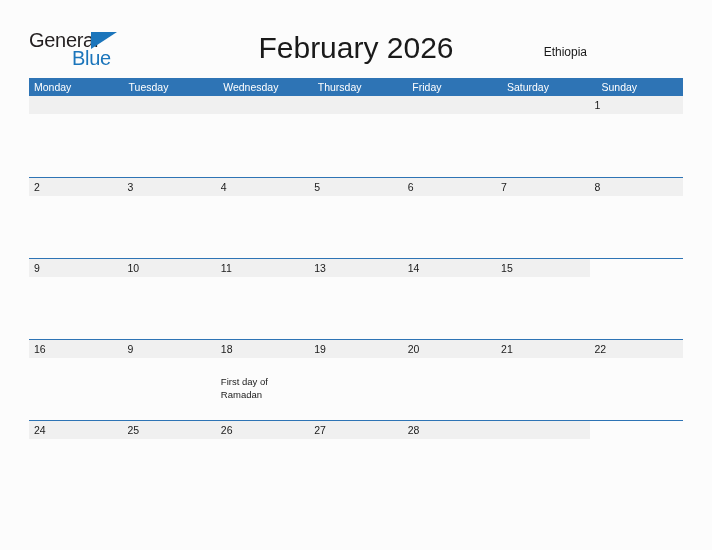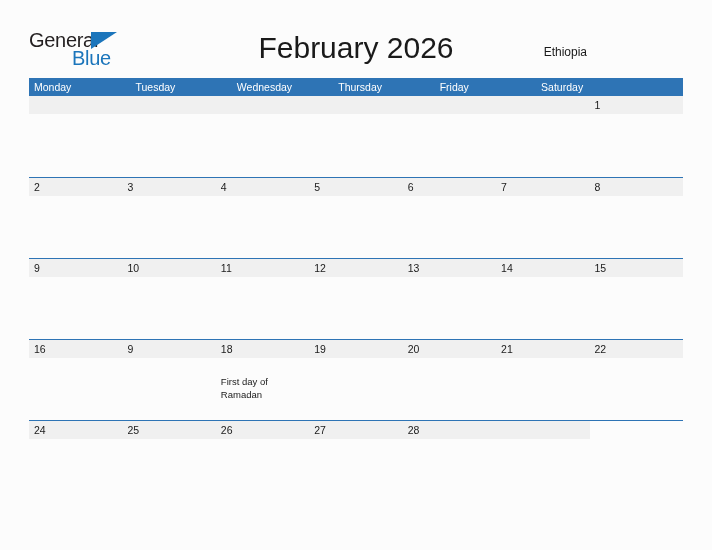--- a/index.html
+++ b/index.html
@@ -173,20 +173,21 @@
 
   <div class="calendar">
 
     <div class="weekday-row">
       <div class="weekday-cell">Monday</div>
       <div class="weekday-cell">Tuesday</div>
       <div class="weekday-cell">Wednesday</div>
       <div class="weekday-cell">Thursday</div>
       <div class="weekday-cell">Friday</div>
       <div class="weekday-cell">Saturday</div>
+      <div class="weekday-cell">Sunday</div>
     </div>
 
     <div class="week-row first">
       <div class="day-cell">
         <div class="day-band"></div>
         <div class="day-number"></div>
         <div class="day-event"></div>
       </div>
       <div class="day-cell">
         <div class="day-band"></div>
@@ -265,25 +266,20 @@
         <div class="day-event"></div>
       </div>
       <div class="day-cell">
         <div class="day-band"></div>
         <div class="day-number">10</div>
         <div class="day-event"></div>
       </div>
       <div class="day-cell">
         <div class="day-band"></div>
         <div class="day-number">11</div>
-        <div class="day-event"></div>
-      </div>
-      <div class="day-cell">
-        <div class="day-band"></div>
-        <div class="day-number">12</div>
         <div class="day-event"></div>
       </div>
       <div class="day-cell">
         <div class="day-band"></div>
         <div class="day-number">13</div>
         <div class="day-event"></div>
       </div>
       <div class="day-cell">
         <div class="day-band"></div>
         <div class="day-number">14</div>

